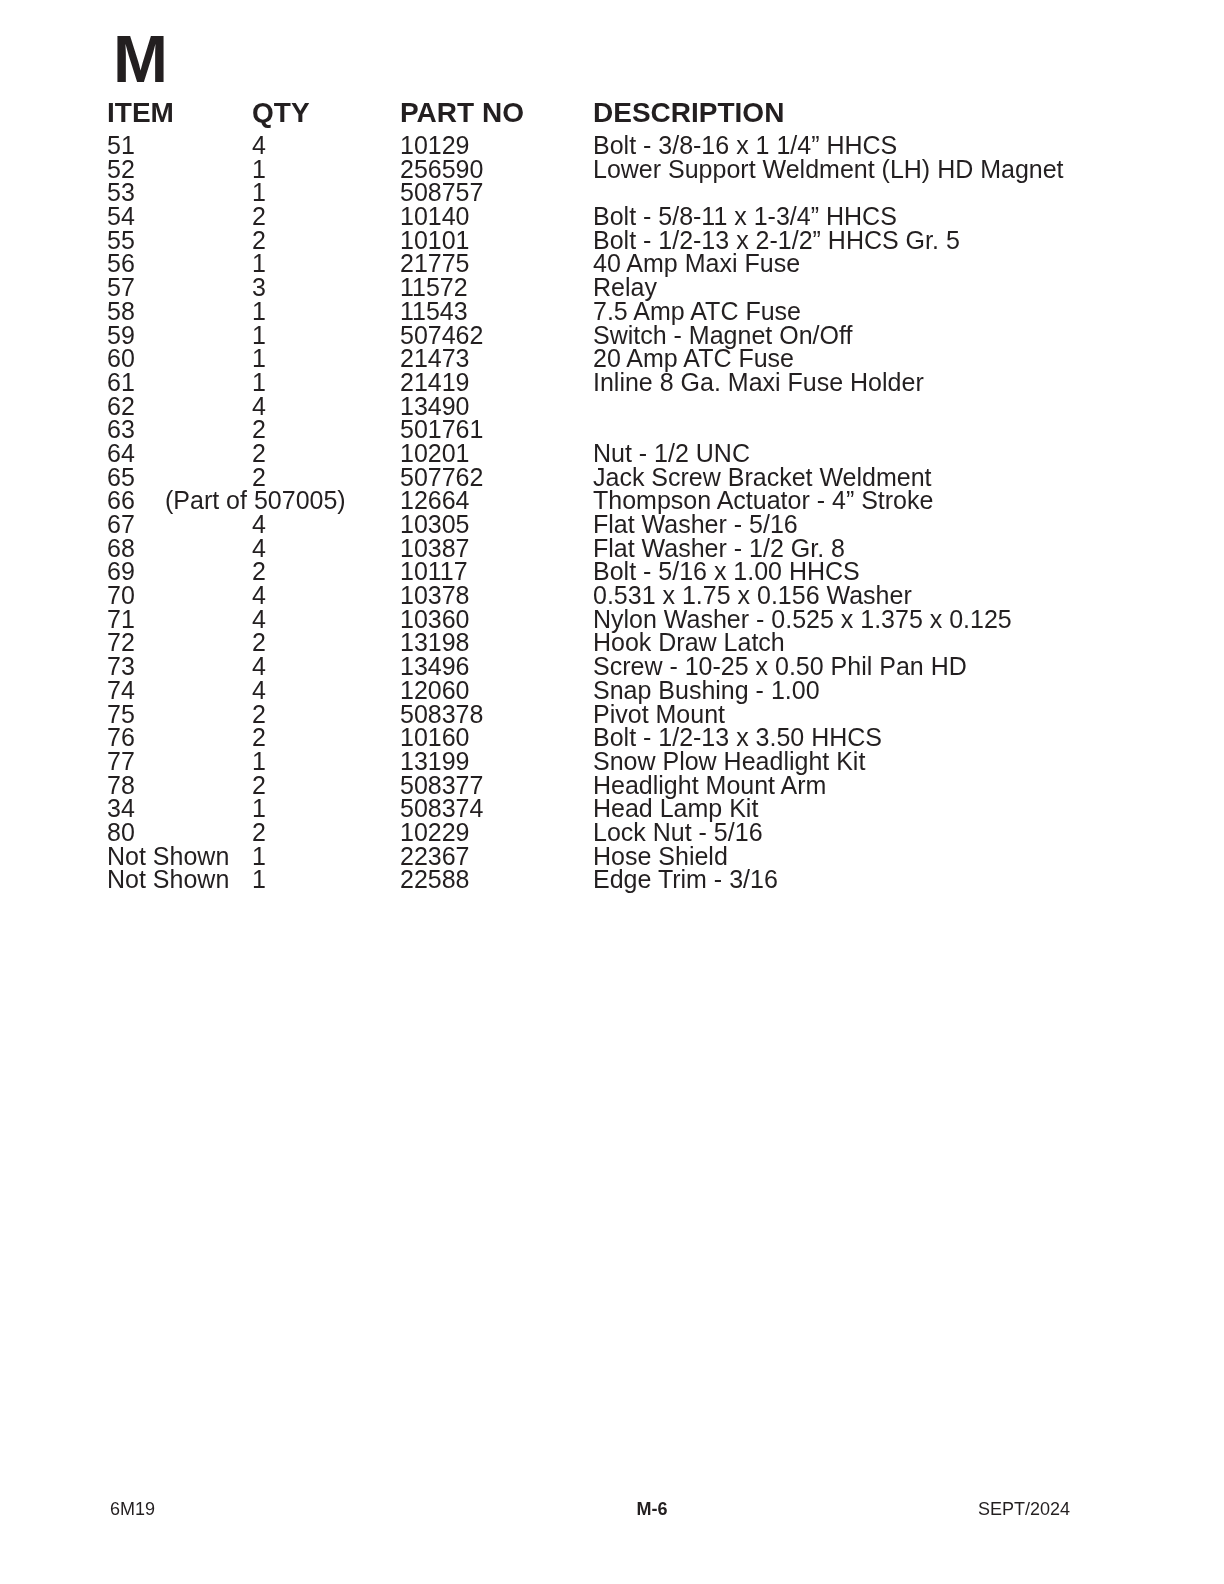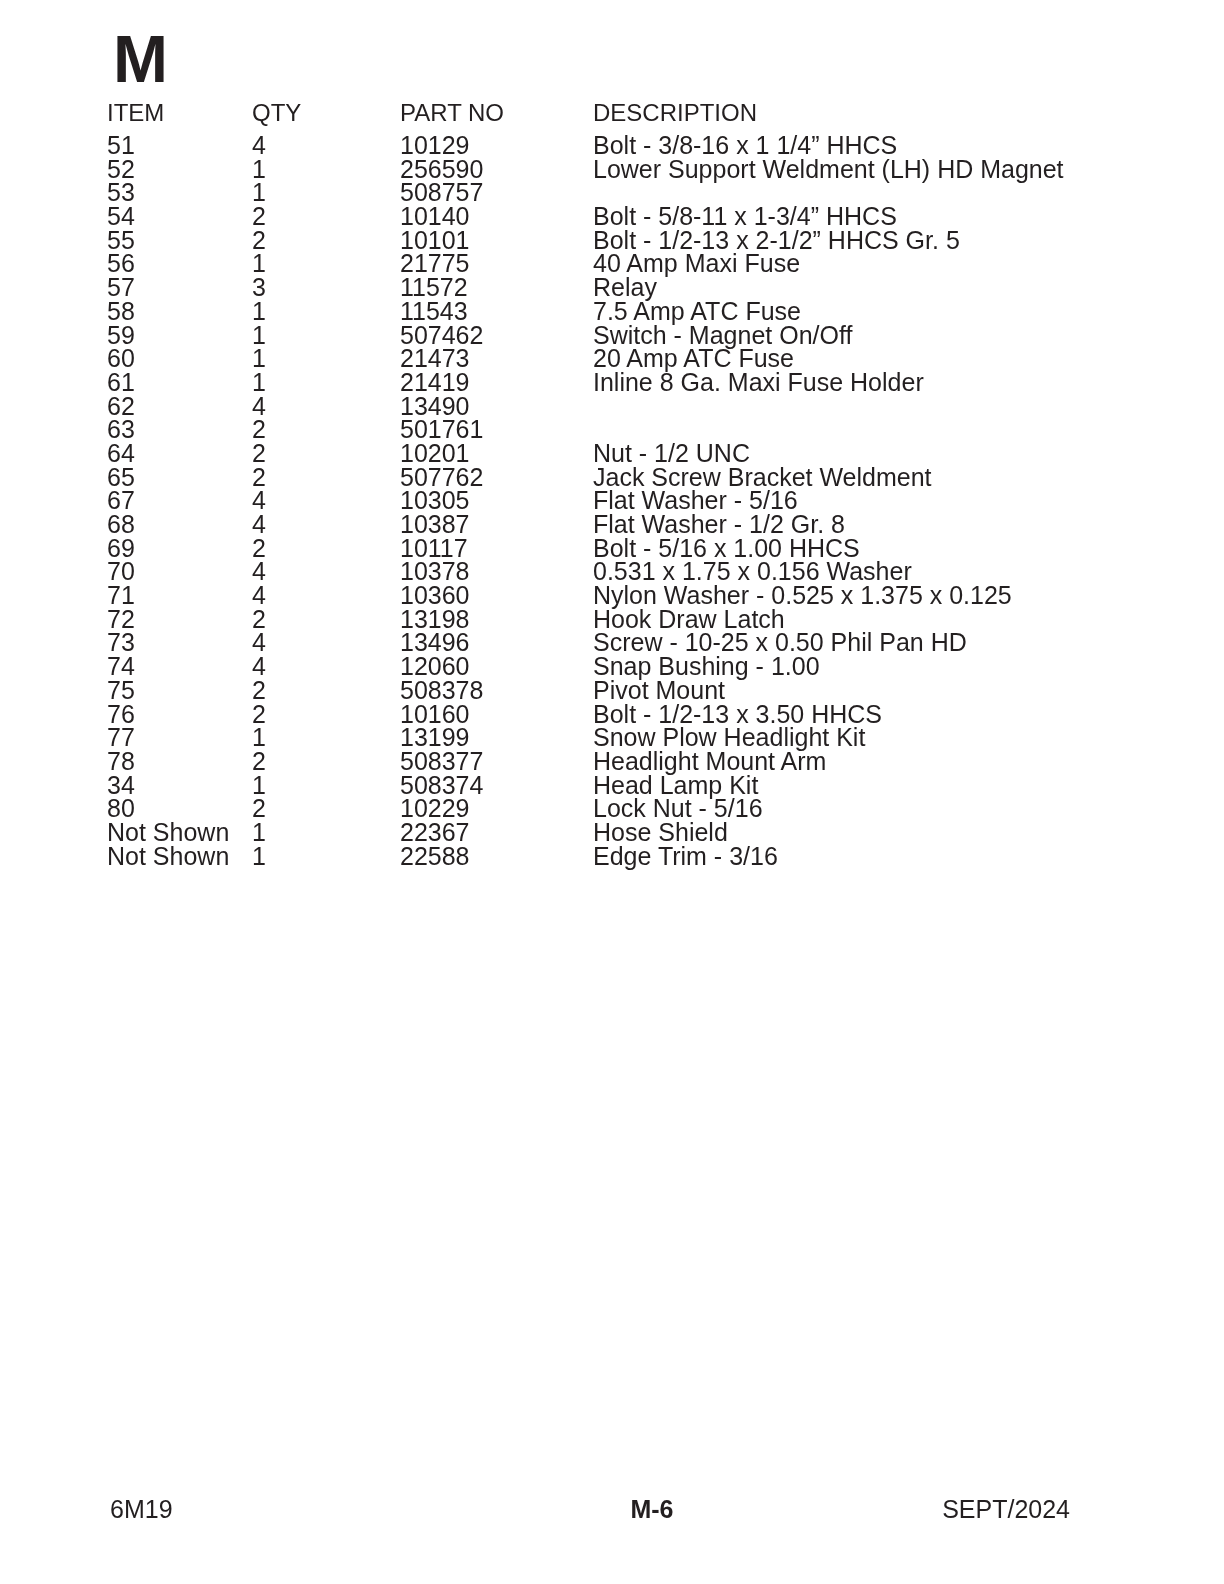--- a/index.html
+++ b/index.html
@@ -49,22 +49,22 @@
   }
 
   .col {
     position: absolute;
     top: 0;
     font-size: 25px;
     line-height: 23.7px;
   }
 
   .header-row .col {
-    font-weight: normal;
-    font-size: 24px;
+    font-weight: bold;
+    font-size: 28px;
     line-height: 26px;
   }
 
   .c-item  { left: 0px; }
   .c-qty   { left: 145px; }
   .c-part  { left: 293px; }
   .c-desc  { left: 486px; }
 
   
   .row .c-qty.wide {
@@ -78,21 +78,21 @@
     right: 0;
     top: 1494px;
     height: 40px;
   }
 
   .footer-left,
   .footer-center,
   .footer-right {
     position: absolute;
     top: 0;
-    font-size: 25px;
+    font-size: 18px;
     line-height: 30px;
   }
 
   .footer-left {
     left: 110px;
   }
 
   .footer-center {
     left: 0;
     width: 1224px;
@@ -203,20 +203,26 @@
           <span class="col c-part">10201</span>
           <span class="col c-desc">Nut - 1/2 UNC</span>
         </div>
         <div class="row">
           <span class="col c-item">65</span>
           <span class="col c-qty">2</span>
           <span class="col c-part">507762</span>
           <span class="col c-desc">Jack Screw Bracket Weldment</span>
         </div>
         <div class="row">
+          <span class="col c-item">66</span>
+          <span class="col c-qty wide">(Part of 507005)</span>
+          <span class="col c-part">12664</span>
+          <span class="col c-desc">Thompson Actuator - 4” Stroke</span>
+        </div>
+        <div class="row">
           <span class="col c-item">67</span>
           <span class="col c-qty">4</span>
           <span class="col c-part">10305</span>
           <span class="col c-desc">Flat Washer - 5/16</span>
         </div>
         <div class="row">
           <span class="col c-item">68</span>
           <span class="col c-qty">4</span>
           <span class="col c-part">10387</span>
           <span class="col c-desc">Flat Washer - 1/2 Gr. 8</span>

